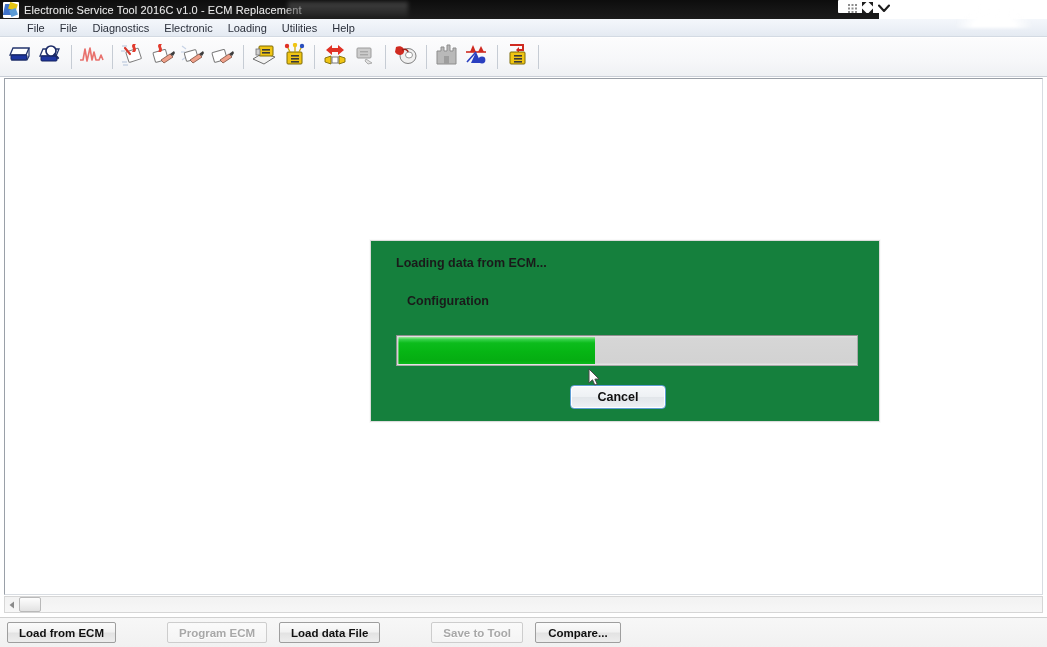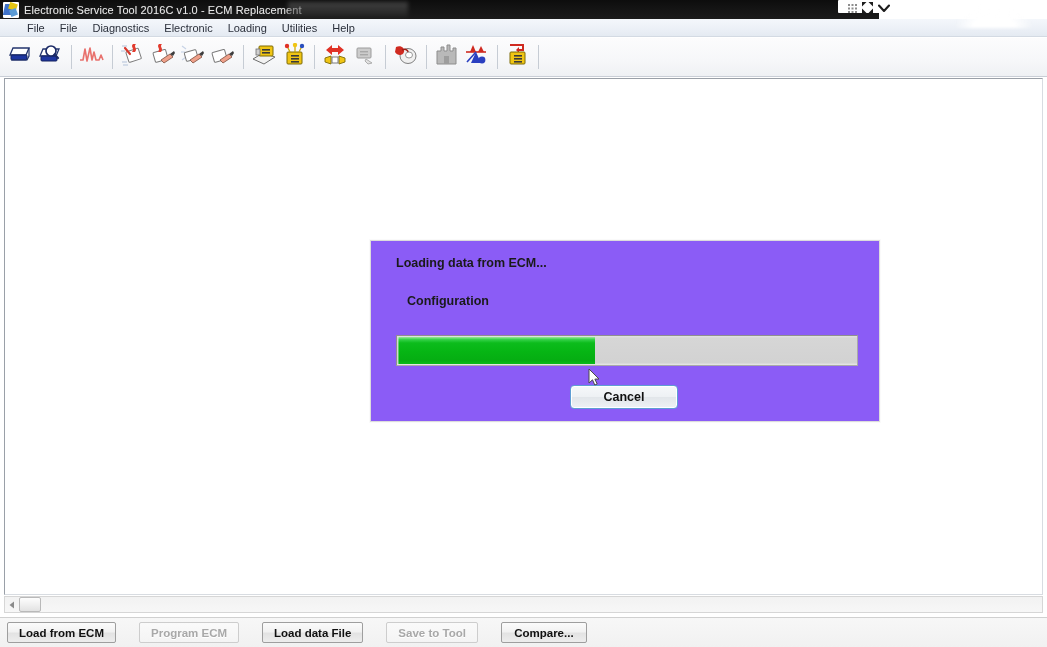--- a/index.html
+++ b/index.html
@@ -210,21 +210,21 @@
   .btnbar {
     position: absolute;
     left: 0; top: 617px;
     width: 1047px;
     height: 30px;
     background: linear-gradient(to bottom, #f7f7f7 0%, #f1f1f1 100%);
     border-top: 1px solid #d0d0d0;
     display: flex;
     align-items: center;
     padding-left: 7px;
-    gap: 23px;
+    gap: 12px;
     box-sizing: border-box;
   }
   .wbtn {
     height: 21px;
     min-width: 86px;
     padding: 0 11px;
     font-size: 11.5px;
     font-weight: bold;
     color: #101010;
     background: linear-gradient(to bottom, #fbfbfb 0%, #f2f2f2 45%, #e3e3e3 55%, #ededed 100%);
@@ -235,29 +235,30 @@
     justify-content: center;
     box-sizing: border-box;
     white-space: nowrap;
     cursor: default;
   }
   .wbtn.disabled {
     color: #a8a8a8;
     border-color: #cdcdcd;
     background: linear-gradient(to bottom, #fafafa 0%, #f4f4f4 100%);
     text-shadow: 0 1px 0 #ffffff;
+    margin-left: 39px;
   }
 
   
   .dialog {
     position: absolute;
     left: 370px; top: 240px;
     width: 510px;
     height: 182px;
-    background: #8b5cf6;
+    background: #15803d;
     border: 1px solid #dcdcdc;
     box-shadow: 0 0 0 1px rgba(0,0,0,0.02);
     box-sizing: border-box;
     z-index: 20;
   }
   .dlg-line1 {
     position: absolute;
     left: 25px; top: 15px;
     font-size: 12.5px;
     font-weight: bold;
@@ -292,21 +293,21 @@
         #36d24a 9%,
         #0cbc1c 22%,
         #06b514 55%,
         #05ad12 88%,
         #0bbb1b 100%);
     box-shadow: inset 1px 0 0 rgba(255,255,255,0.35);
   }
   .dlg-cancel {
     position: absolute;
     left: 199px; top: 144px;
-    width: 108px;
+    width: 96px;
     height: 24px;
     background: linear-gradient(to bottom, #f6f8fa 0%, #eef1f4 48%, #e2e6ea 52%, #eef1f5 100%);
     border: 1px solid #5f9ed4;
     border-radius: 4px;
     box-shadow: inset 0 0 0 1px #ffffff;
     display: flex;
     align-items: center;
     justify-content: center;
     font-size: 12.5px;
     font-weight: bold;

